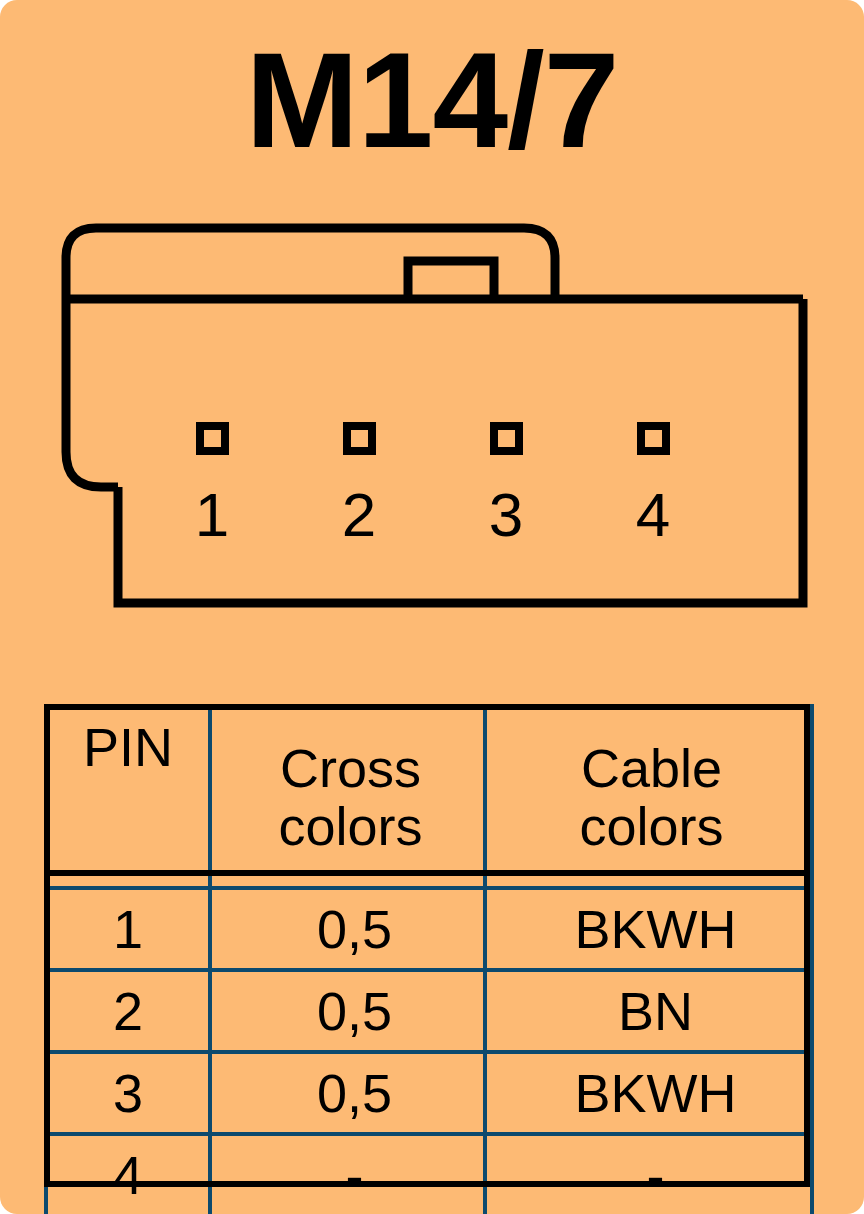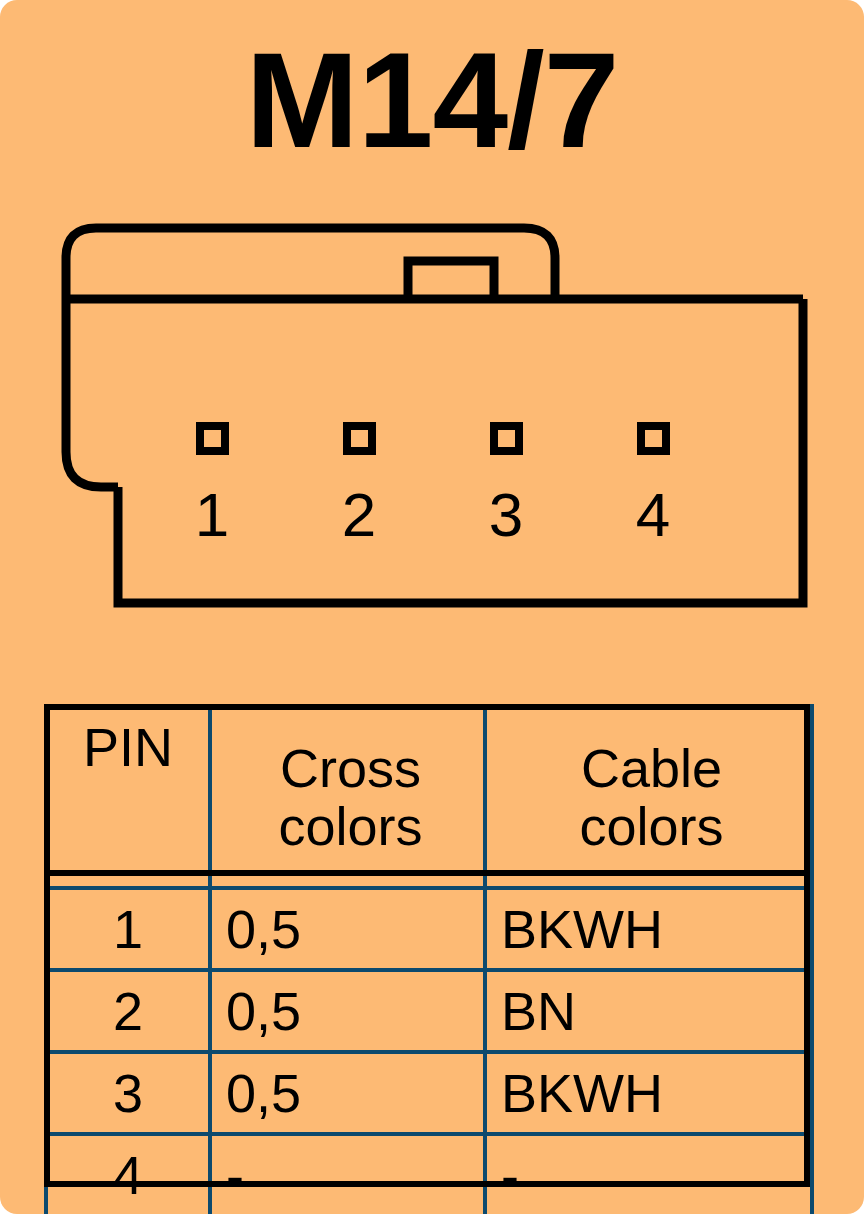--- a/index.html
+++ b/index.html
@@ -95,21 +95,21 @@
     text-align: center;
     vertical-align: top !important;
     padding-top: 10px !important;
   }
   .th-multi {
     text-align: center;
   }
   .th-multi .ln { display: block; margin-left: 6px; }
 
   .cell-pin   { text-align: center; }
-  .cell-left  { text-align: left; padding-left: 14px !important; }
+  .cell-left  { text-align: center; padding-left: 14px !important; }
 
   
   .tbl-outline {
     position: absolute;
     left: 44px;
     top: 704px;
     width: 766px;
     height: 483px;
     border: 6px solid #000000;
     box-sizing: border-box;

